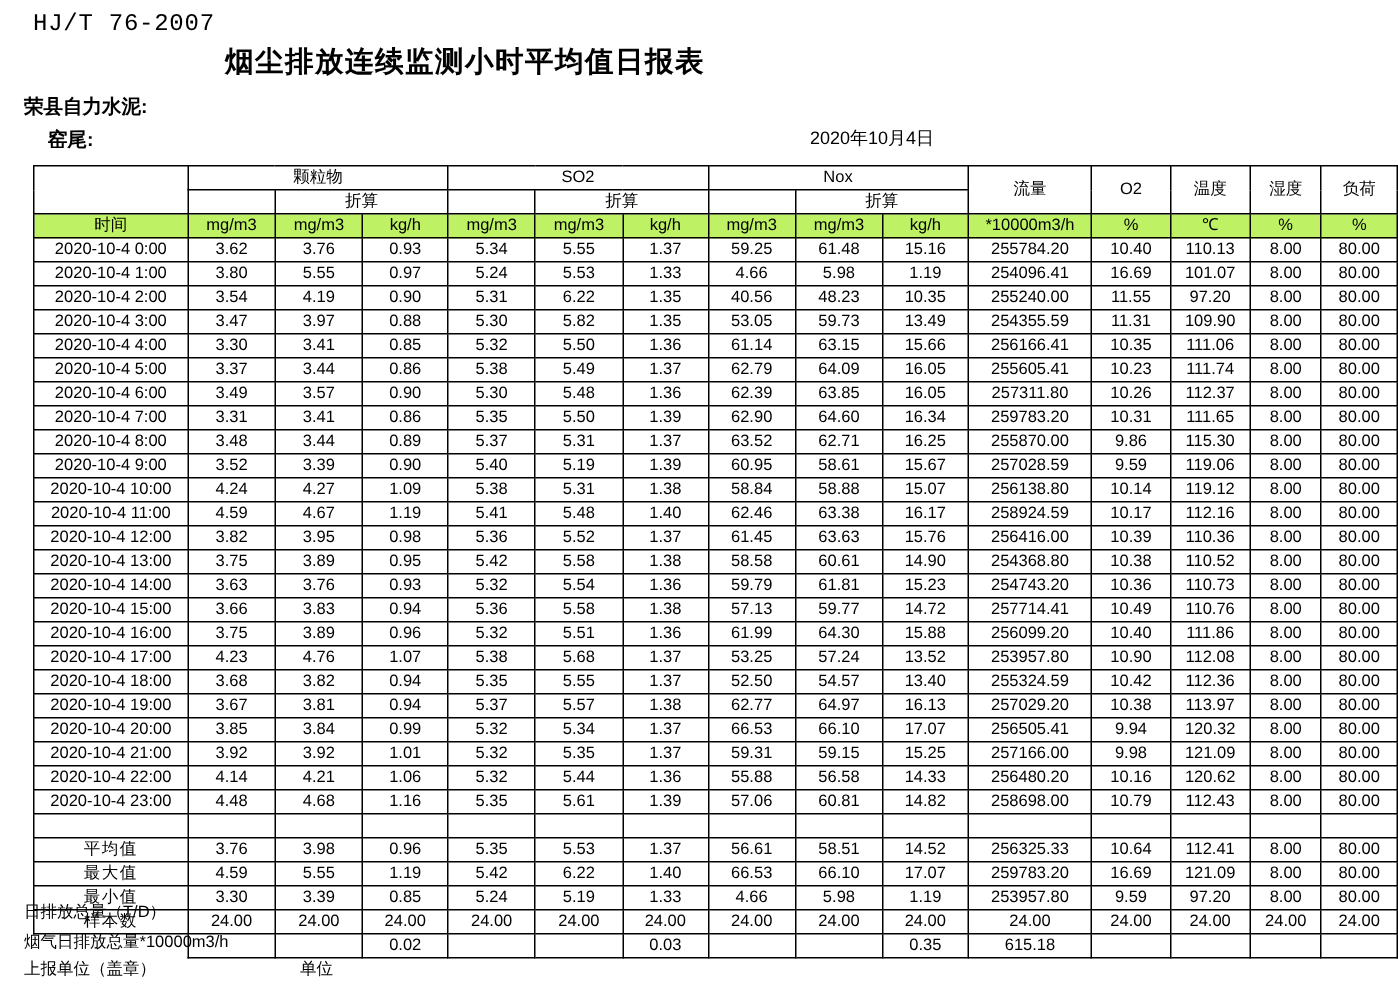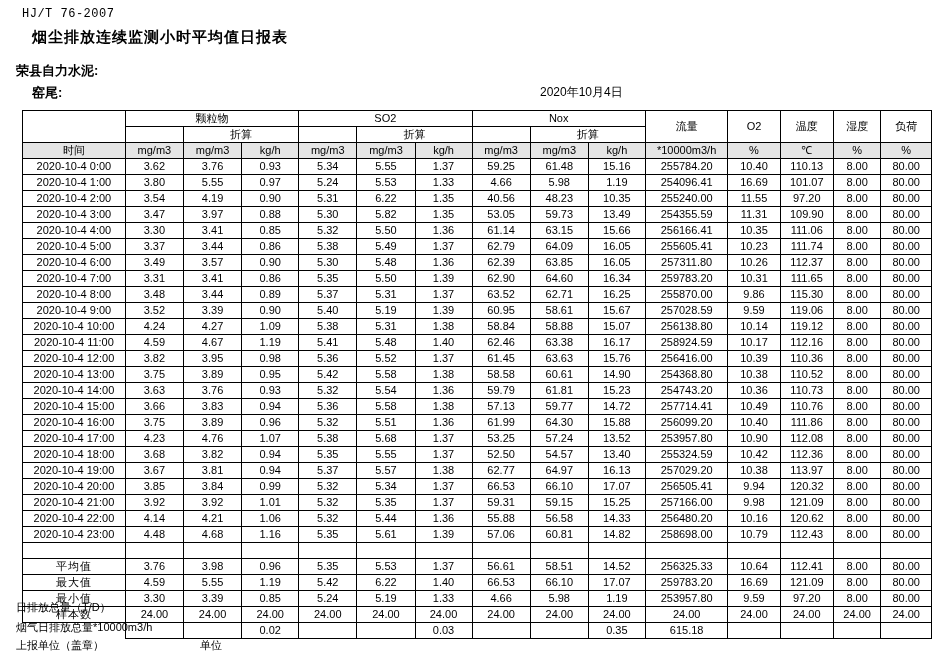--- a/index.html
+++ b/index.html
@@ -13,32 +13,32 @@
     font-family: "Liberation Sans", sans-serif;
     color: #000000;
     position: relative;
     overflow: hidden;
   }
   .doc-code {
     position: absolute;
     left: 22px;
     top: 7px;
     font-family: "Liberation Mono", monospace;
-    font-size: 12px;
+    font-size: 16px;
     letter-spacing: 0.5px;
   }
   .doc-title {
     position: absolute;
     left: 0;
     top: 28px;
     width: 620px;
-    font-size: 15px;
+    text-align: center;
+    font-size: 19px;
     font-weight: bold;
     letter-spacing: 1px;
-    margin-left: 32px;
   }
   .company {
     position: absolute;
     left: 16px;
     top: 62px;
     font-size: 13px;
     font-weight: bold;
     text-align: right;
   }
   .station {
@@ -66,21 +66,21 @@
     border: 1px solid #000000;
     padding: 0;
     height: 15px;
     line-height: 15px;
     text-align: center;
     font-weight: normal;
     font-size: 11px;
     white-space: nowrap;
   }
   .hdr-green {
-    background: #e5e5e5;
+    background: #bef264;
   }
   .hdr-plain {
     background: #ffffff;
   }
   .time-col {
     width: 108px;
     font-family: "Liberation Mono", monospace;
     font-size: 11px;
   }
   .num-col {

